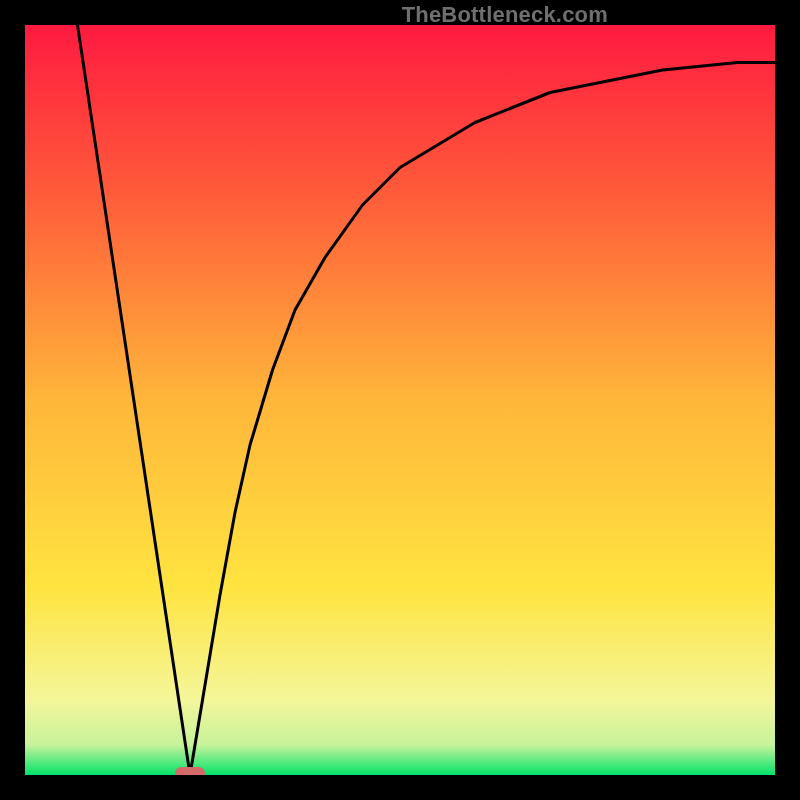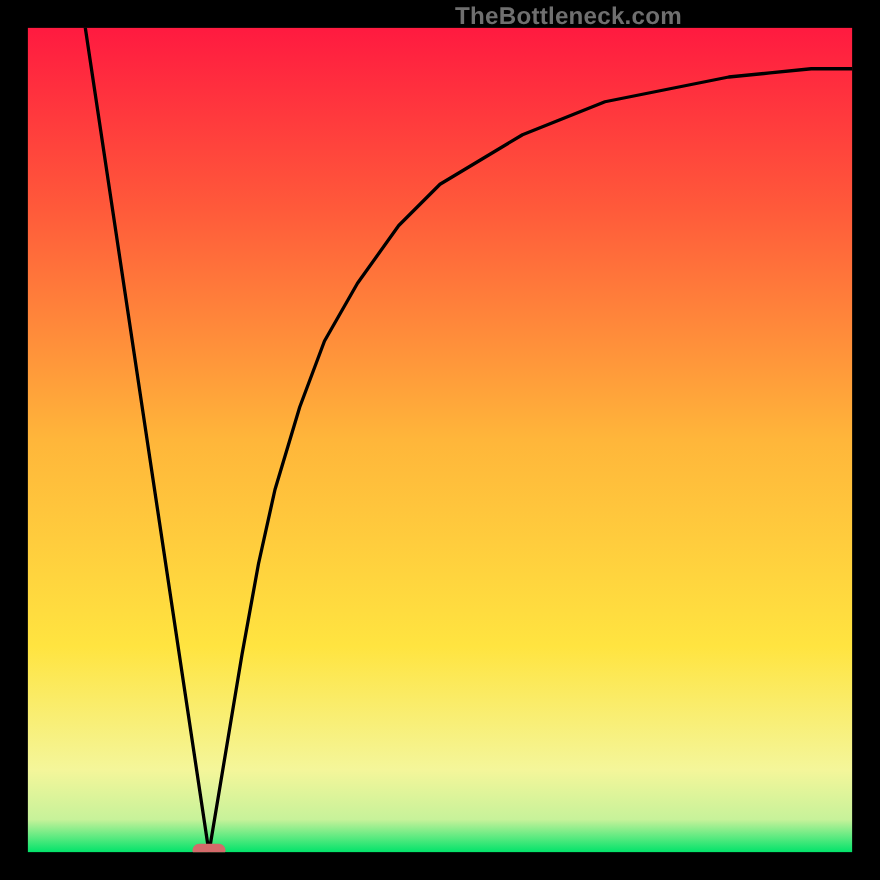--- a/index.html
+++ b/index.html
@@ -8,21 +8,20 @@
     width: 800px;
     height: 800px;
     background: #000;
     font-family: Arial, Helvetica, sans-serif;
   }
   .frame {
     position: relative;
     width: 636px;
     height: 800px;
     background: #000;
-    padding-left: 12px;
   }
   .plot {
     position: absolute;
     left: 25px;
     top: 25px;
     width: 750px;
     height: 750px;
     overflow: hidden;
   }
   .watermark {

